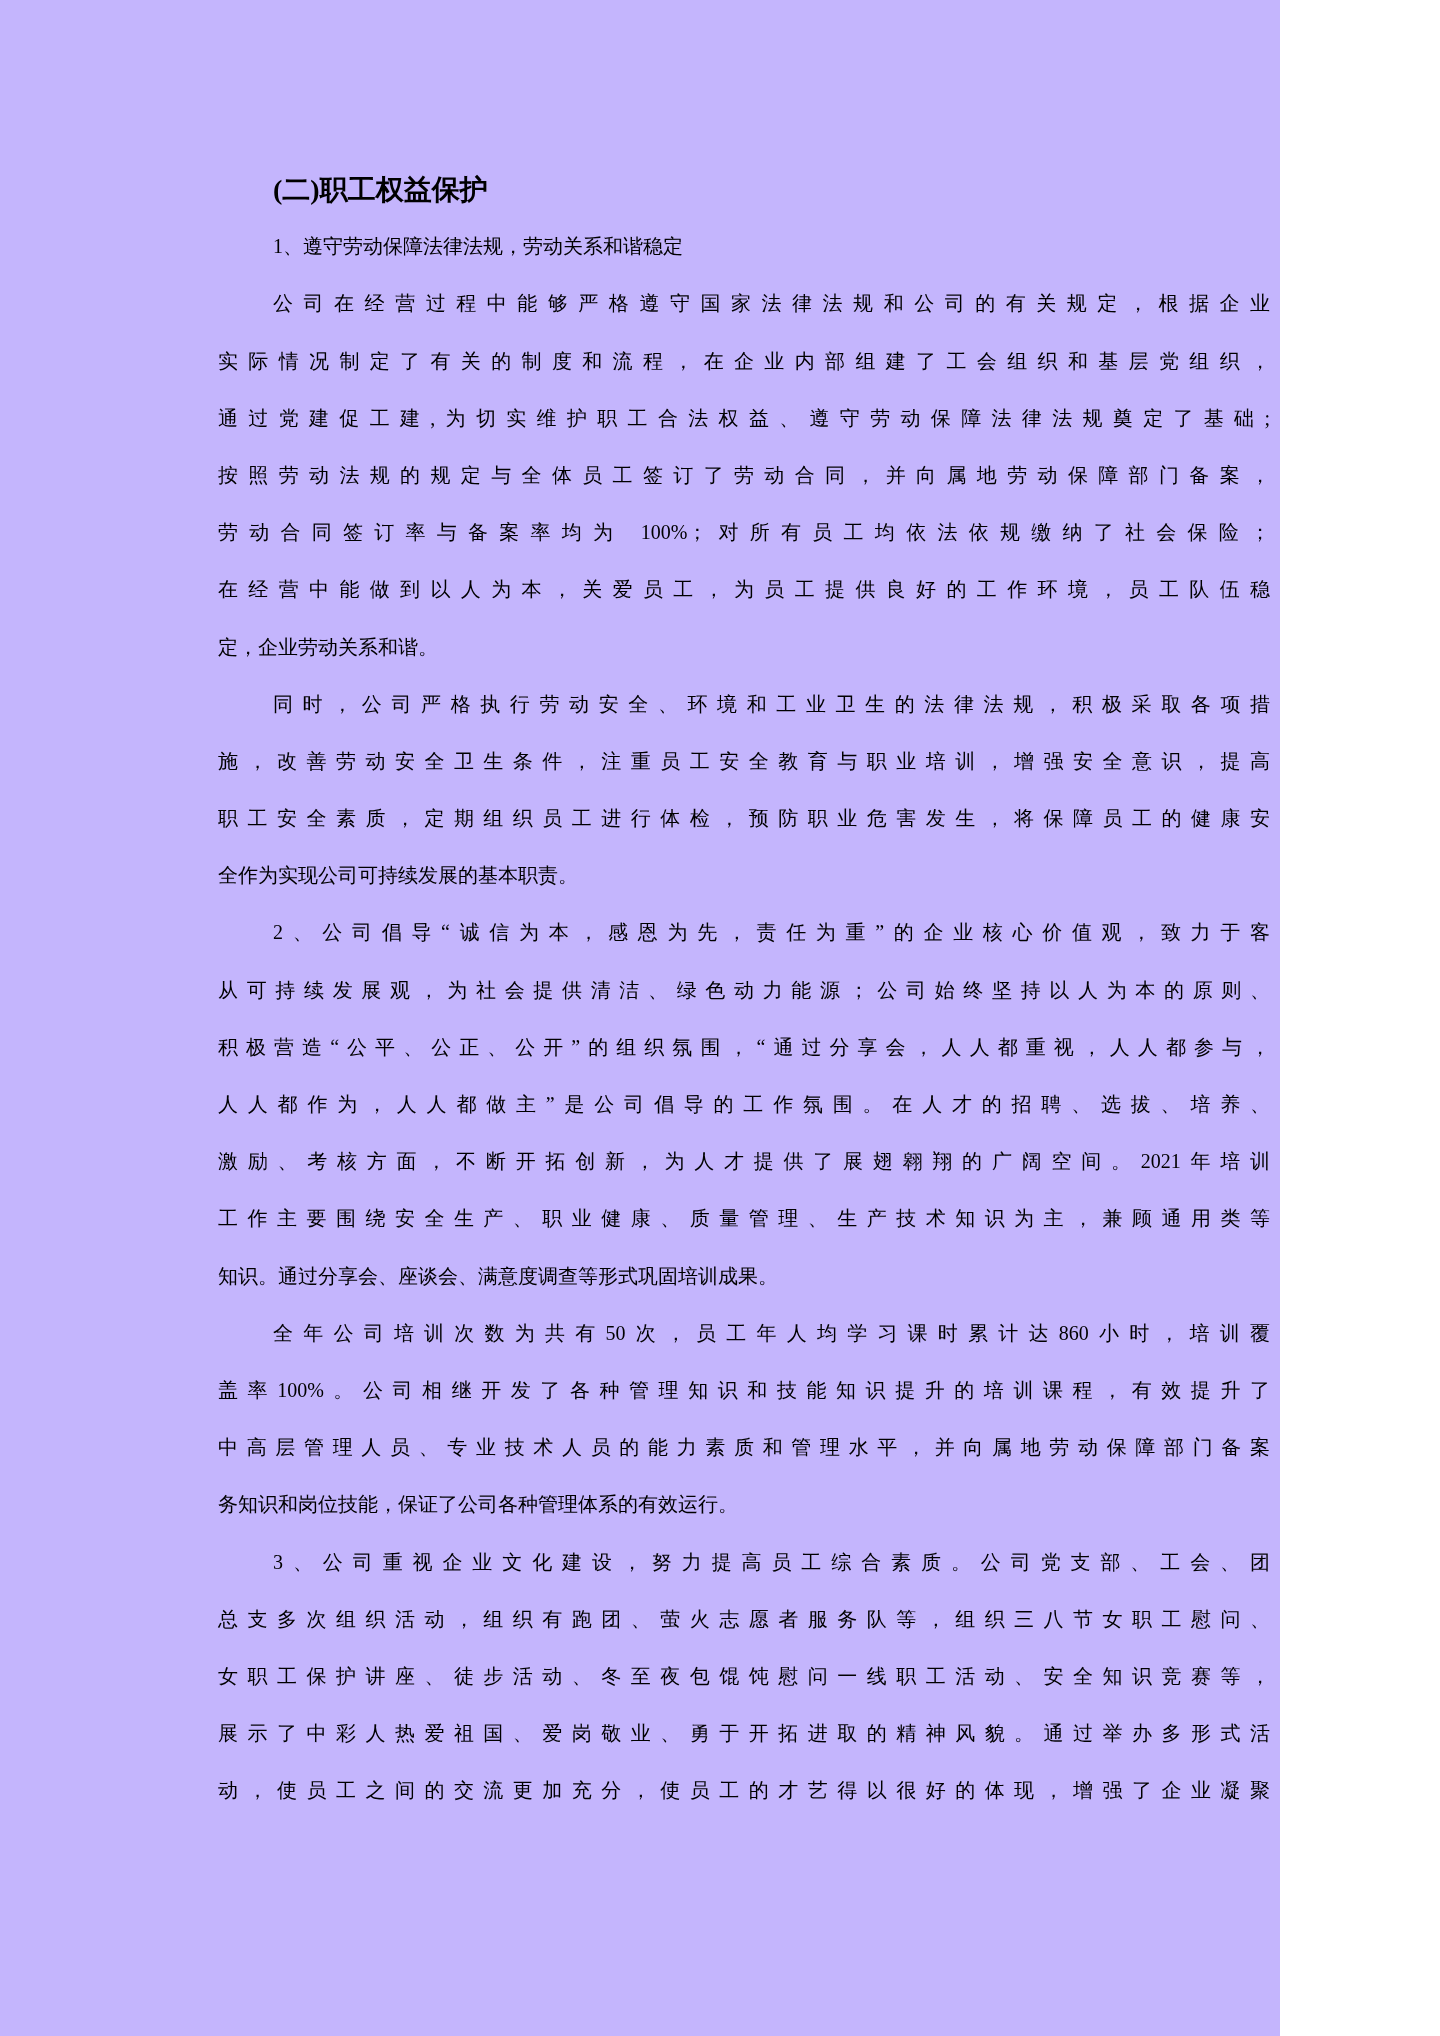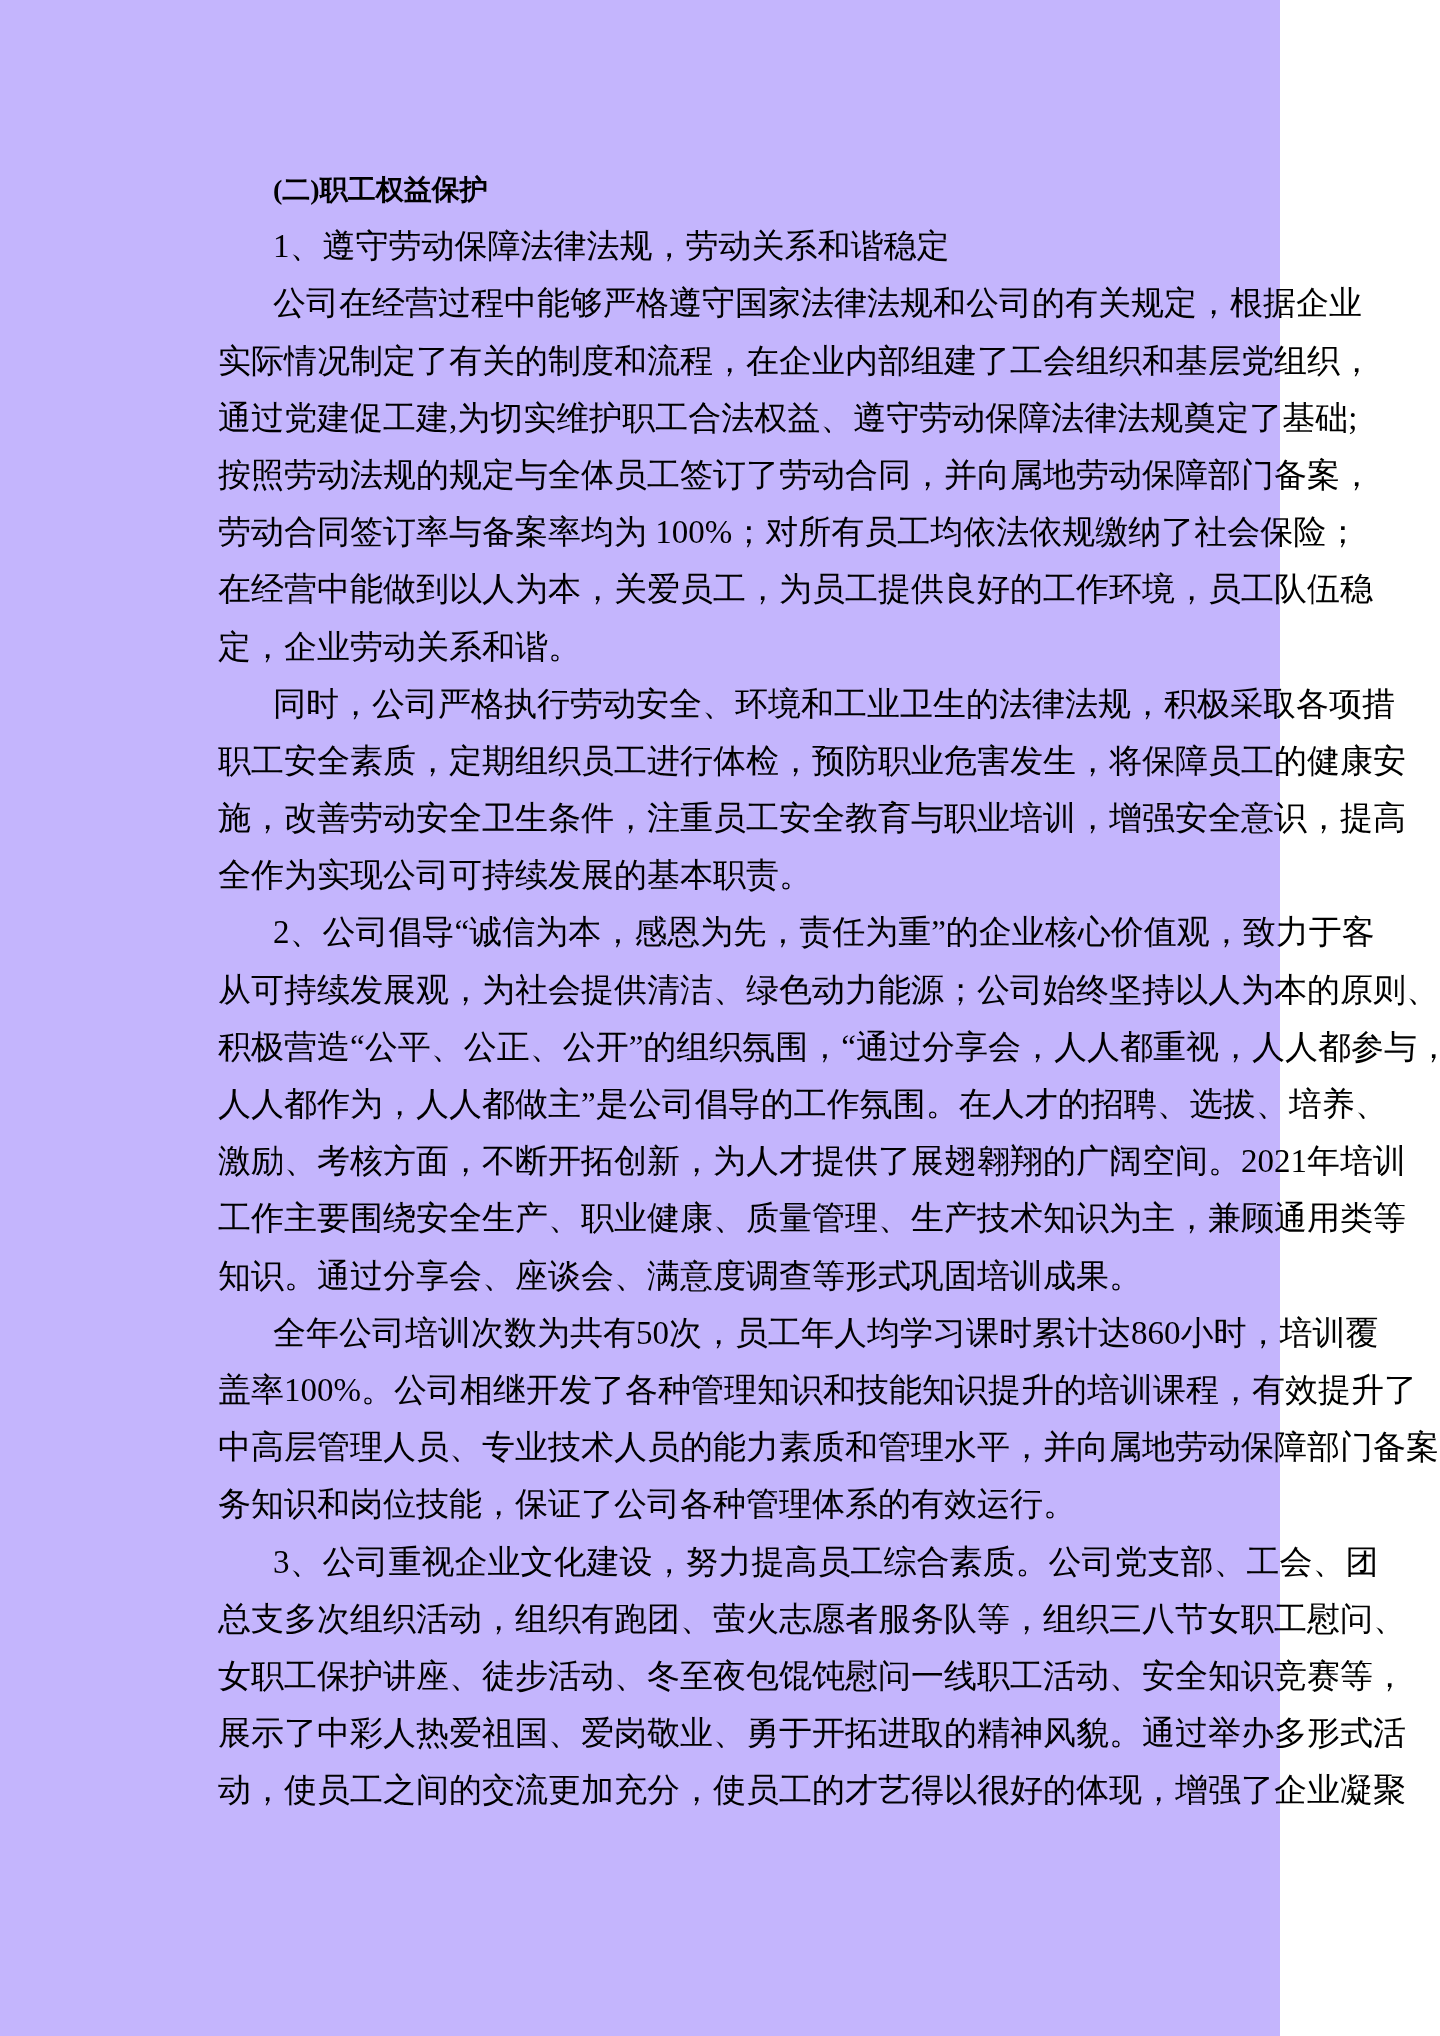--- a/index.html
+++ b/index.html
@@ -20,21 +20,21 @@
     background: #c4b5fd;
   }
   .text-block {
     position: absolute;
     left: 218px;
     top: 161px;
     width: 1052px;
     color: #000000;
   }
   .line {
-    font-size: 33px;
+    font-size: 20px;
     height: 57.2px;
     line-height: 57.2px;
     white-space: nowrap;
     text-align: left;
     color: #000000;
   }
   .line.justify {
     text-align: justify;
     text-align-last: justify;
     text-justify: inter-character;
@@ -55,22 +55,22 @@
       <div class="line indent bold">(二)职工权益保护</div>
       <div class="line indent">1、遵守劳动保障法律法规，劳动关系和谐稳定</div>
       <div class="line justify indent">公司在经营过程中能够严格遵守国家法律法规和公司的有关规定，根据企业</div>
       <div class="line justify">实际情况制定了有关的制度和流程，在企业内部组建了工会组织和基层党组织，</div>
       <div class="line justify">通过党建促工建,为切实维护职工合法权益、遵守劳动保障法律法规奠定了基础;</div>
       <div class="line justify">按照劳动法规的规定与全体员工签订了劳动合同，并向属地劳动保障部门备案，</div>
       <div class="line justify">劳动合同签订率与备案率均为 100%；对所有员工均依法依规缴纳了社会保险；</div>
       <div class="line justify">在经营中能做到以人为本，关爱员工，为员工提供良好的工作环境，员工队伍稳</div>
       <div class="line">定，企业劳动关系和谐。</div>
       <div class="line justify indent">同时，公司严格执行劳动安全、环境和工业卫生的法律法规，积极采取各项措</div>
+      <div class="line justify">施，改善劳动安全卫生条件，注重员工安全教育与职业培训，增强安全意识，提高</div>
       <div class="line justify">职工安全素质，定期组织员工进行体检，预防职业危害发生，将保障员工的健康安</div>
-      <div class="line justify">施，改善劳动安全卫生条件，注重员工安全教育与职业培训，增强安全意识，提高</div>
       <div class="line">全作为实现公司可持续发展的基本职责。</div>
       <div class="line justify indent">2、公司倡导“诚信为本，感恩为先，责任为重”的企业核心价值观，致力于客</div>
       <div class="line justify">从可持续发展观，为社会提供清洁、绿色动力能源；公司始终坚持以人为本的原则、</div>
       <div class="line justify">积极营造“公平、公正、公开”的组织氛围，“通过分享会，人人都重视，人人都参与，</div>
       <div class="line justify">人人都作为，人人都做主”是公司倡导的工作氛围。在人才的招聘、选拔、培养、</div>
       <div class="line justify">激励、考核方面，不断开拓创新，为人才提供了展翅翱翔的广阔空间。2021年培训</div>
       <div class="line justify">工作主要围绕安全生产、职业健康、质量管理、生产技术知识为主，兼顾通用类等</div>
       <div class="line">知识。通过分享会、座谈会、满意度调查等形式巩固培训成果。</div>
       <div class="line justify indent">全年公司培训次数为共有50次，员工年人均学习课时累计达860小时，培训覆</div>
       <div class="line justify">盖率100%。公司相继开发了各种管理知识和技能知识提升的培训课程，有效提升了</div>

